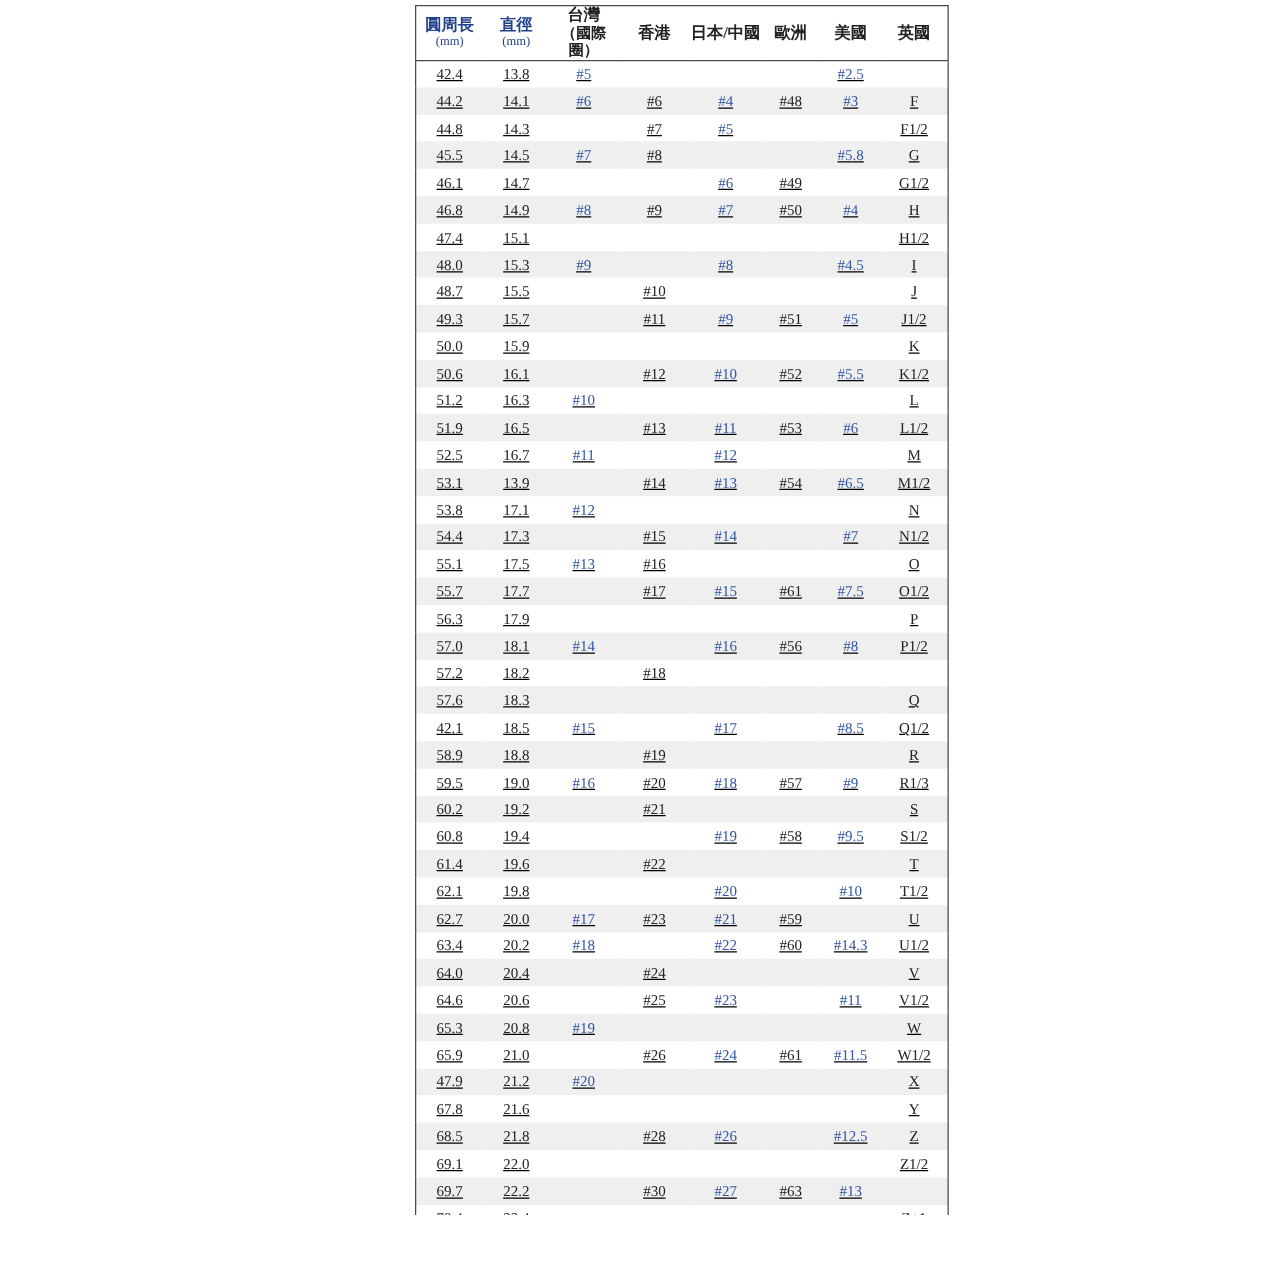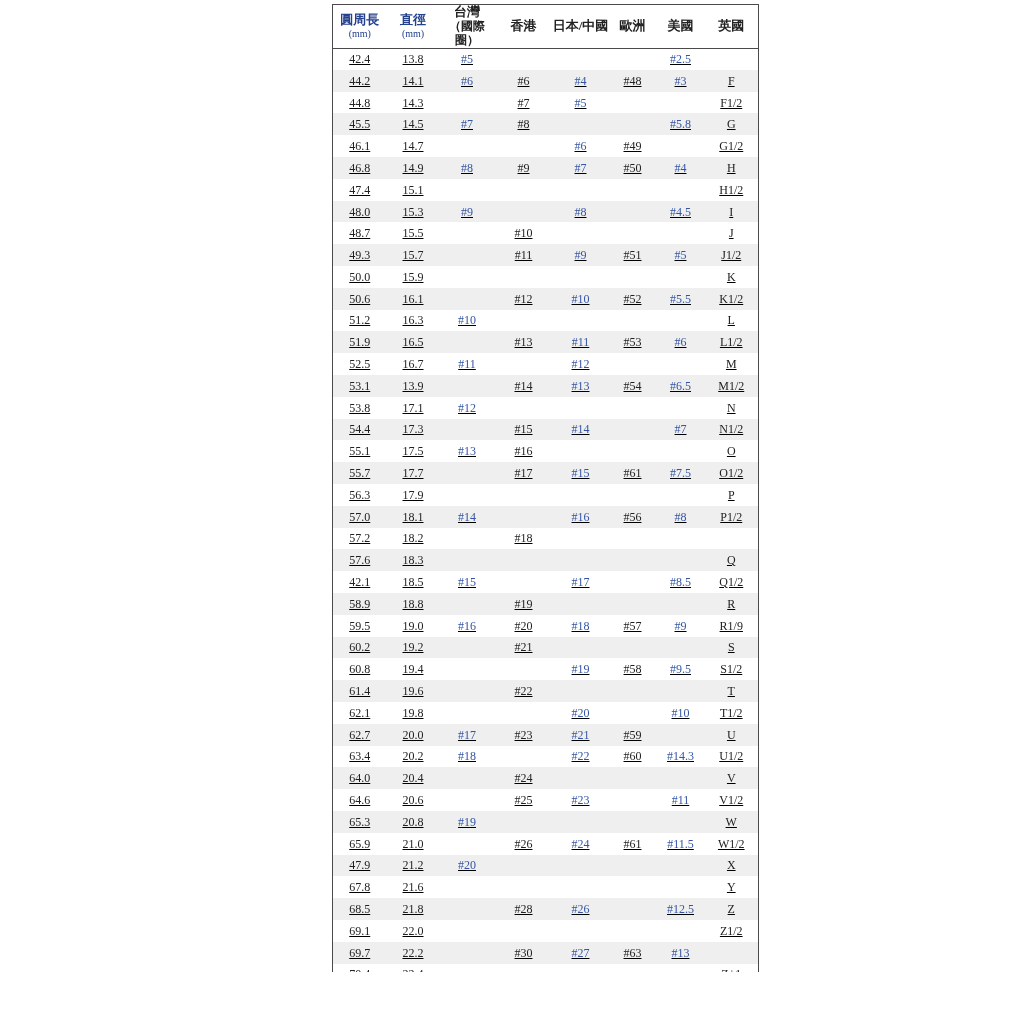--- a/index.html
+++ b/index.html
@@ -367,21 +367,21 @@
           <td>R</td>
         </tr>
         <tr>
           <td>59.5</td>
           <td>19.0</td>
           <td class="blue">#16</td>
           <td>#20</td>
           <td class="blue">#18</td>
           <td>#57</td>
           <td class="blue">#9</td>
-          <td>R1/9</td>
+          <td>R1/3</td>
         </tr>
         <tr>
           <td>60.2</td>
           <td>19.2</td>
           <td class="blue"></td>
           <td>#21</td>
           <td class="blue"></td>
           <td></td>
           <td class="blue"></td>
           <td>S</td>

